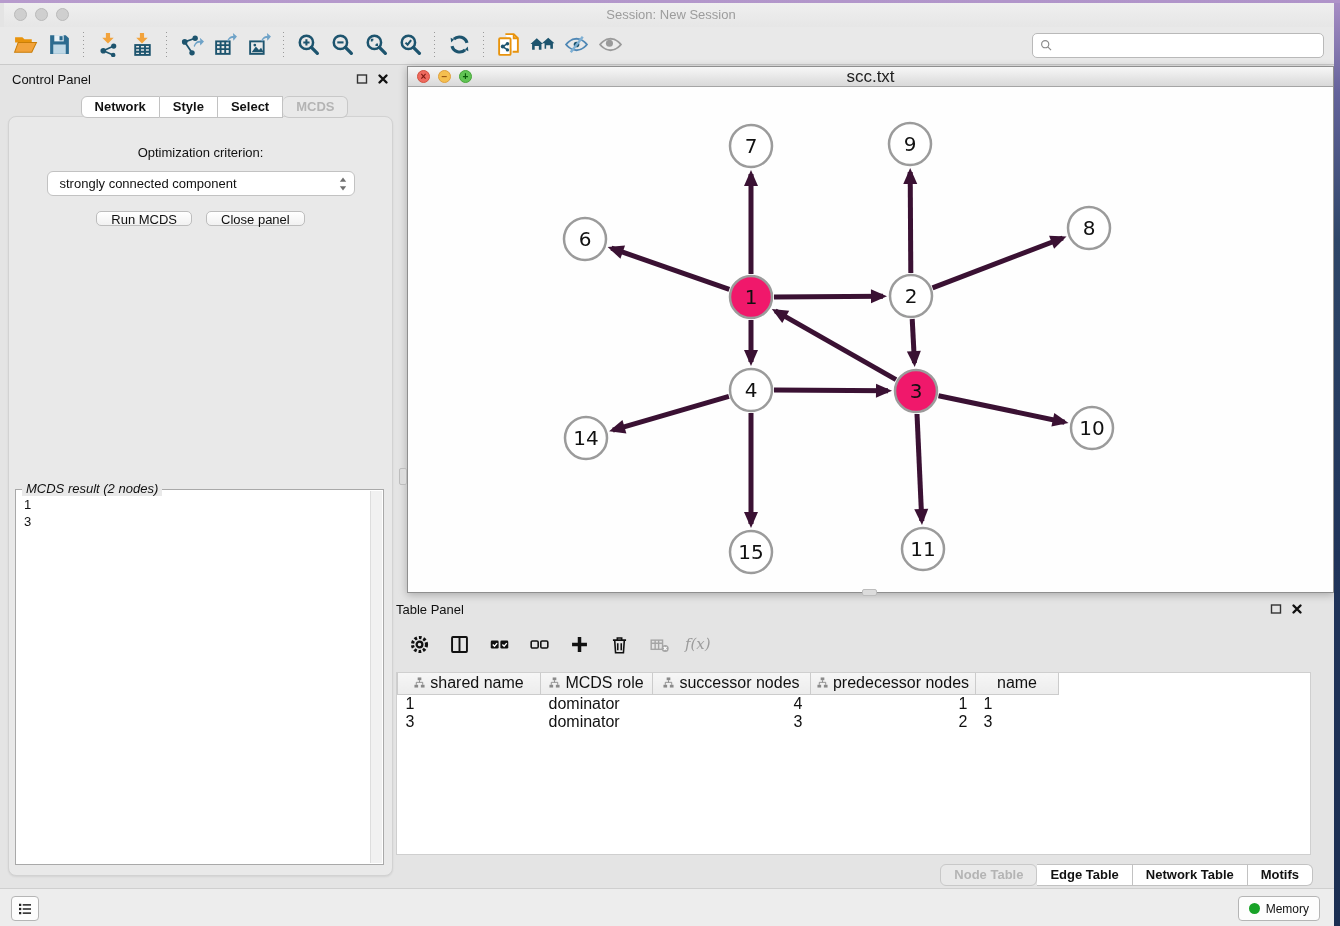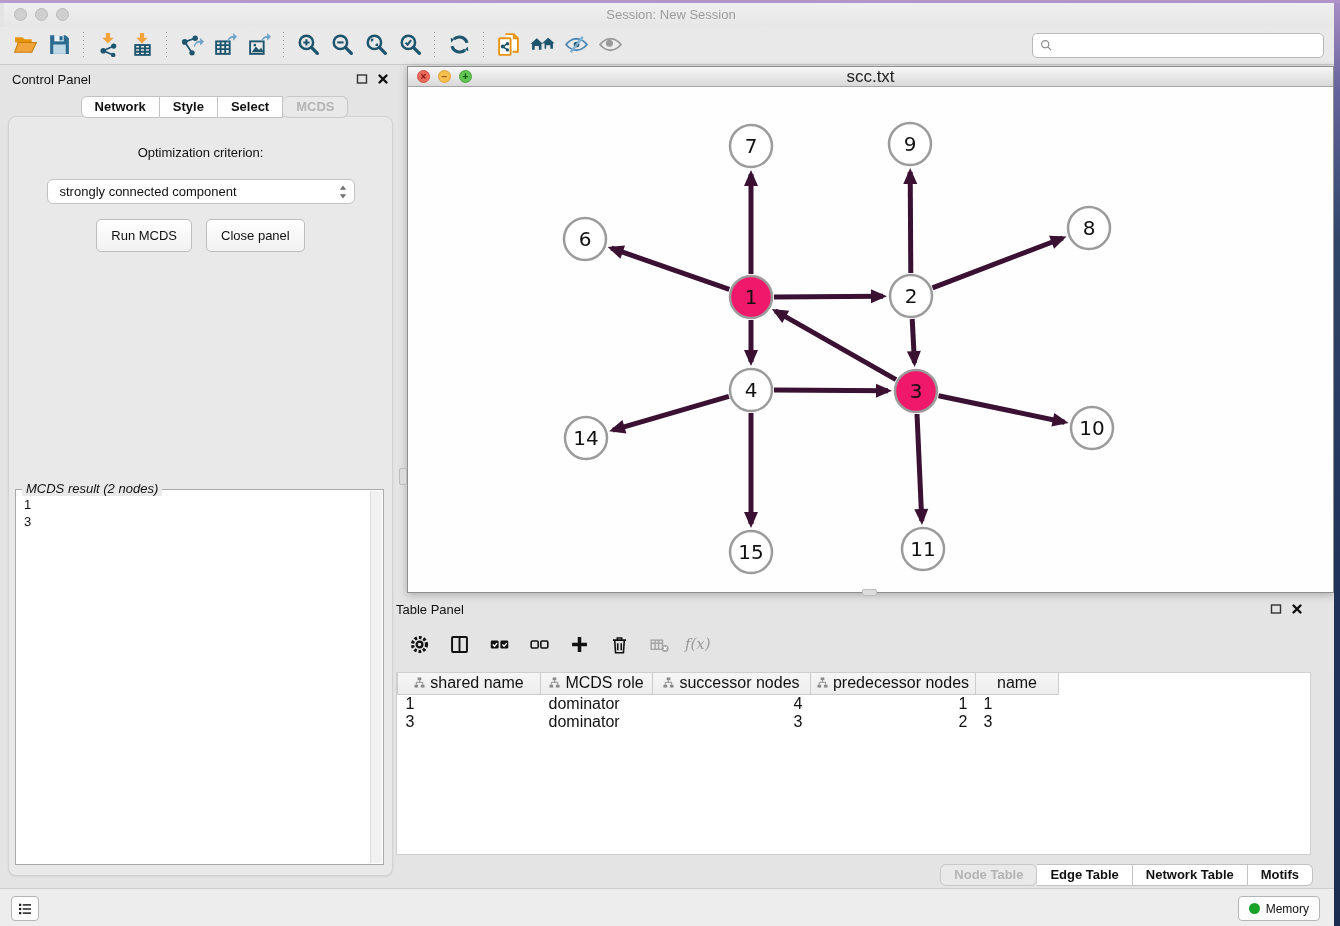--- a/index.html
+++ b/index.html
@@ -49,26 +49,26 @@
   .seg { display:flex; }
   .seg .tab { border:1px solid #C2C2C2; border-left:none; background:#fff; color:#111;
     font-size:13px; font-weight:600; padding:2px 13px 3px; cursor:default; }
   .seg .tab:first-child { border-left:1px solid #C2C2C2; border-radius:6px 0 0 6px; }
   .seg .tab:last-child { border-radius:0 6px 6px 0; }
   .seg .tab.selected { background:#E9E9E9; color:#B4B4B4; border-color:#C8C8C8; border-radius:6px; }
 
   .cp-body { position:absolute; left:8px; right:8px; top:50px; bottom:6px;
     background:#E9E9E9; border:1px solid #D2D2D2; border-radius:8px; box-shadow:0 1px 2px rgba(0,0,0,.08); }
   .opt-label { text-align:center; font-size:13px; color:#111; margin-top:28px; }
-  .dropdown { margin:19px auto 0; width:308px; height:25px; background:#fff;
+  .dropdown { margin:11px auto 0; width:308px; height:25px; background:#fff;
     border:1px solid #C2C2C2; border-radius:6px; display:flex; align-items:center; padding:0 6px 0 12px;
     font-size:13px; color:#111;gap:44px; }
   .dropdown .chev { margin-left:auto; }
   .btn-row { display:flex; justify-content:center; gap:14px; margin-top:15px; }
-  .mac-btn { min-width:94px; height:33px; background:linear-gradient(#FFFFFF,#F1F1F1);
+  .mac-btn { min-width:94px; height:15px; background:linear-gradient(#FFFFFF,#F1F1F1);
     border:1px solid #BDBDBD; border-radius:5px; font-size:13px; color:#111; padding:0 14px; cursor:default;
     font-family:"Liberation Sans", sans-serif; }
 
   .groupbox { position:absolute; left:6px; right:8px; top:372px; bottom:10px;
     border:1px solid #A9A9A9; background:#fff; }
   .groupbox-label { position:absolute; top:-9px; left:6px; background:#E9E9E9;
     padding:0 4px; font-size:13px; color:#111;font-style:italic; }
   .result-body { position:absolute; inset:2px 14px 2px 2px; font-size:13px; color:#111;
     padding:4px 6px; line-height:17px; }
   .result-scroll { position:absolute; top:1px; bottom:1px; right:1px; width:12px;

